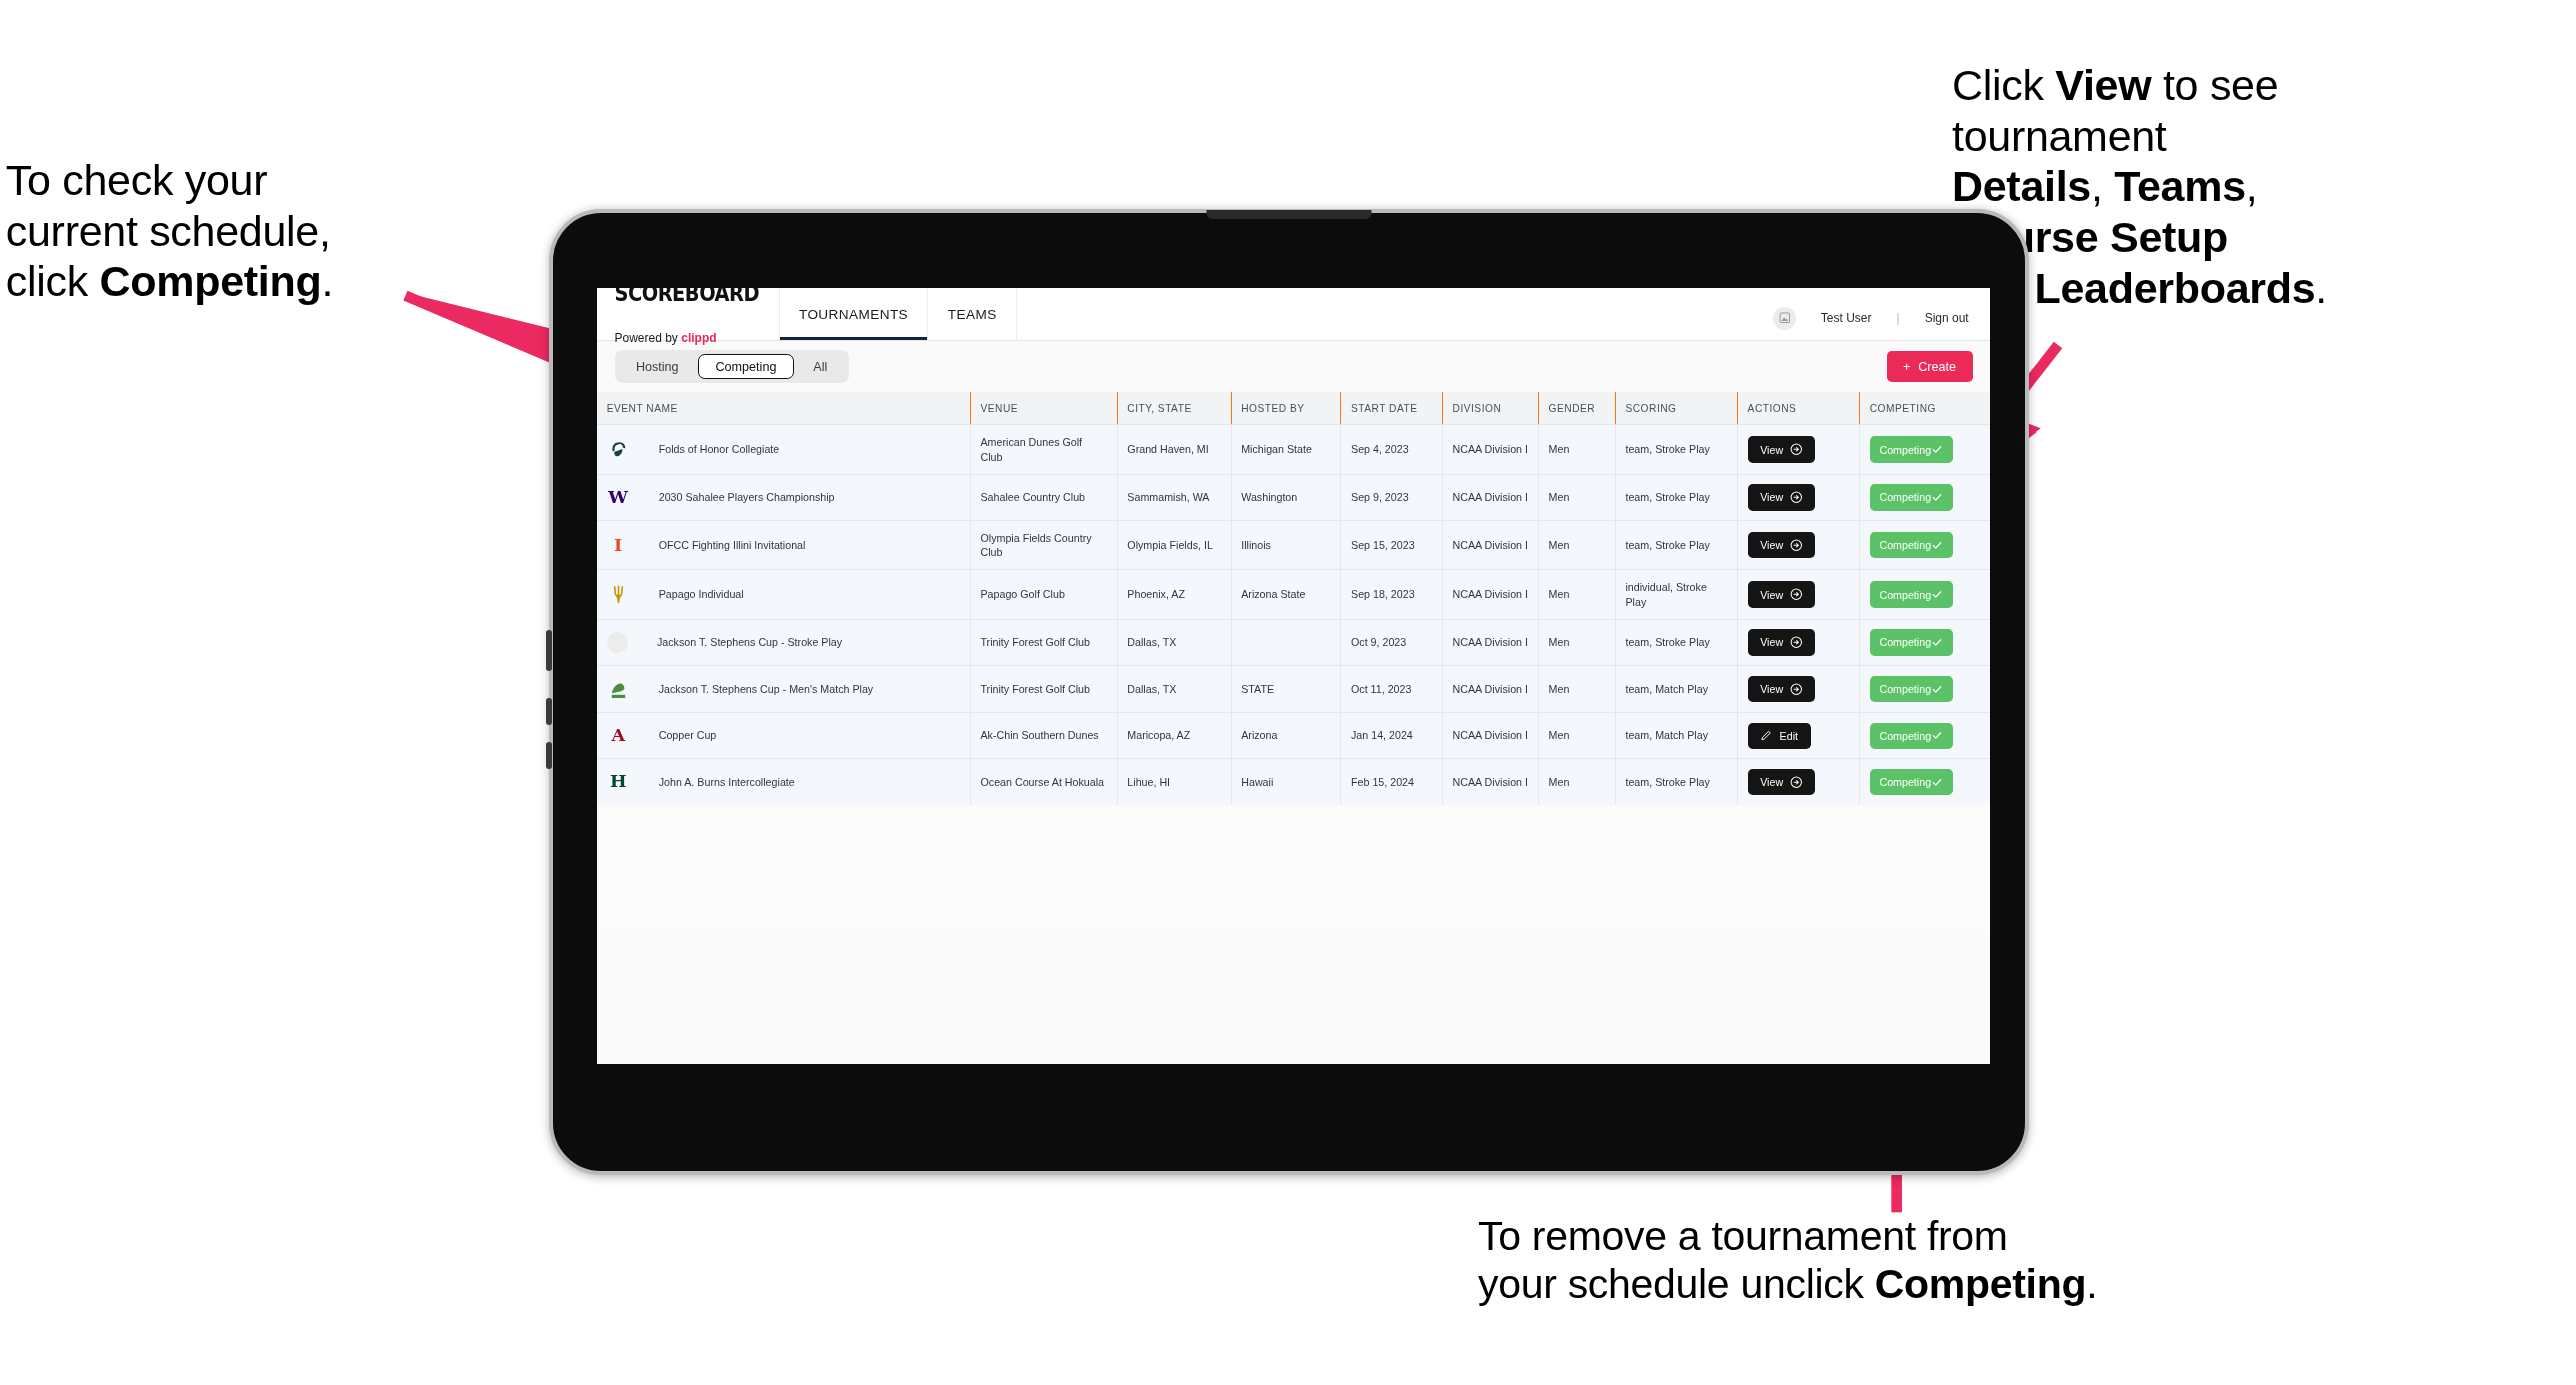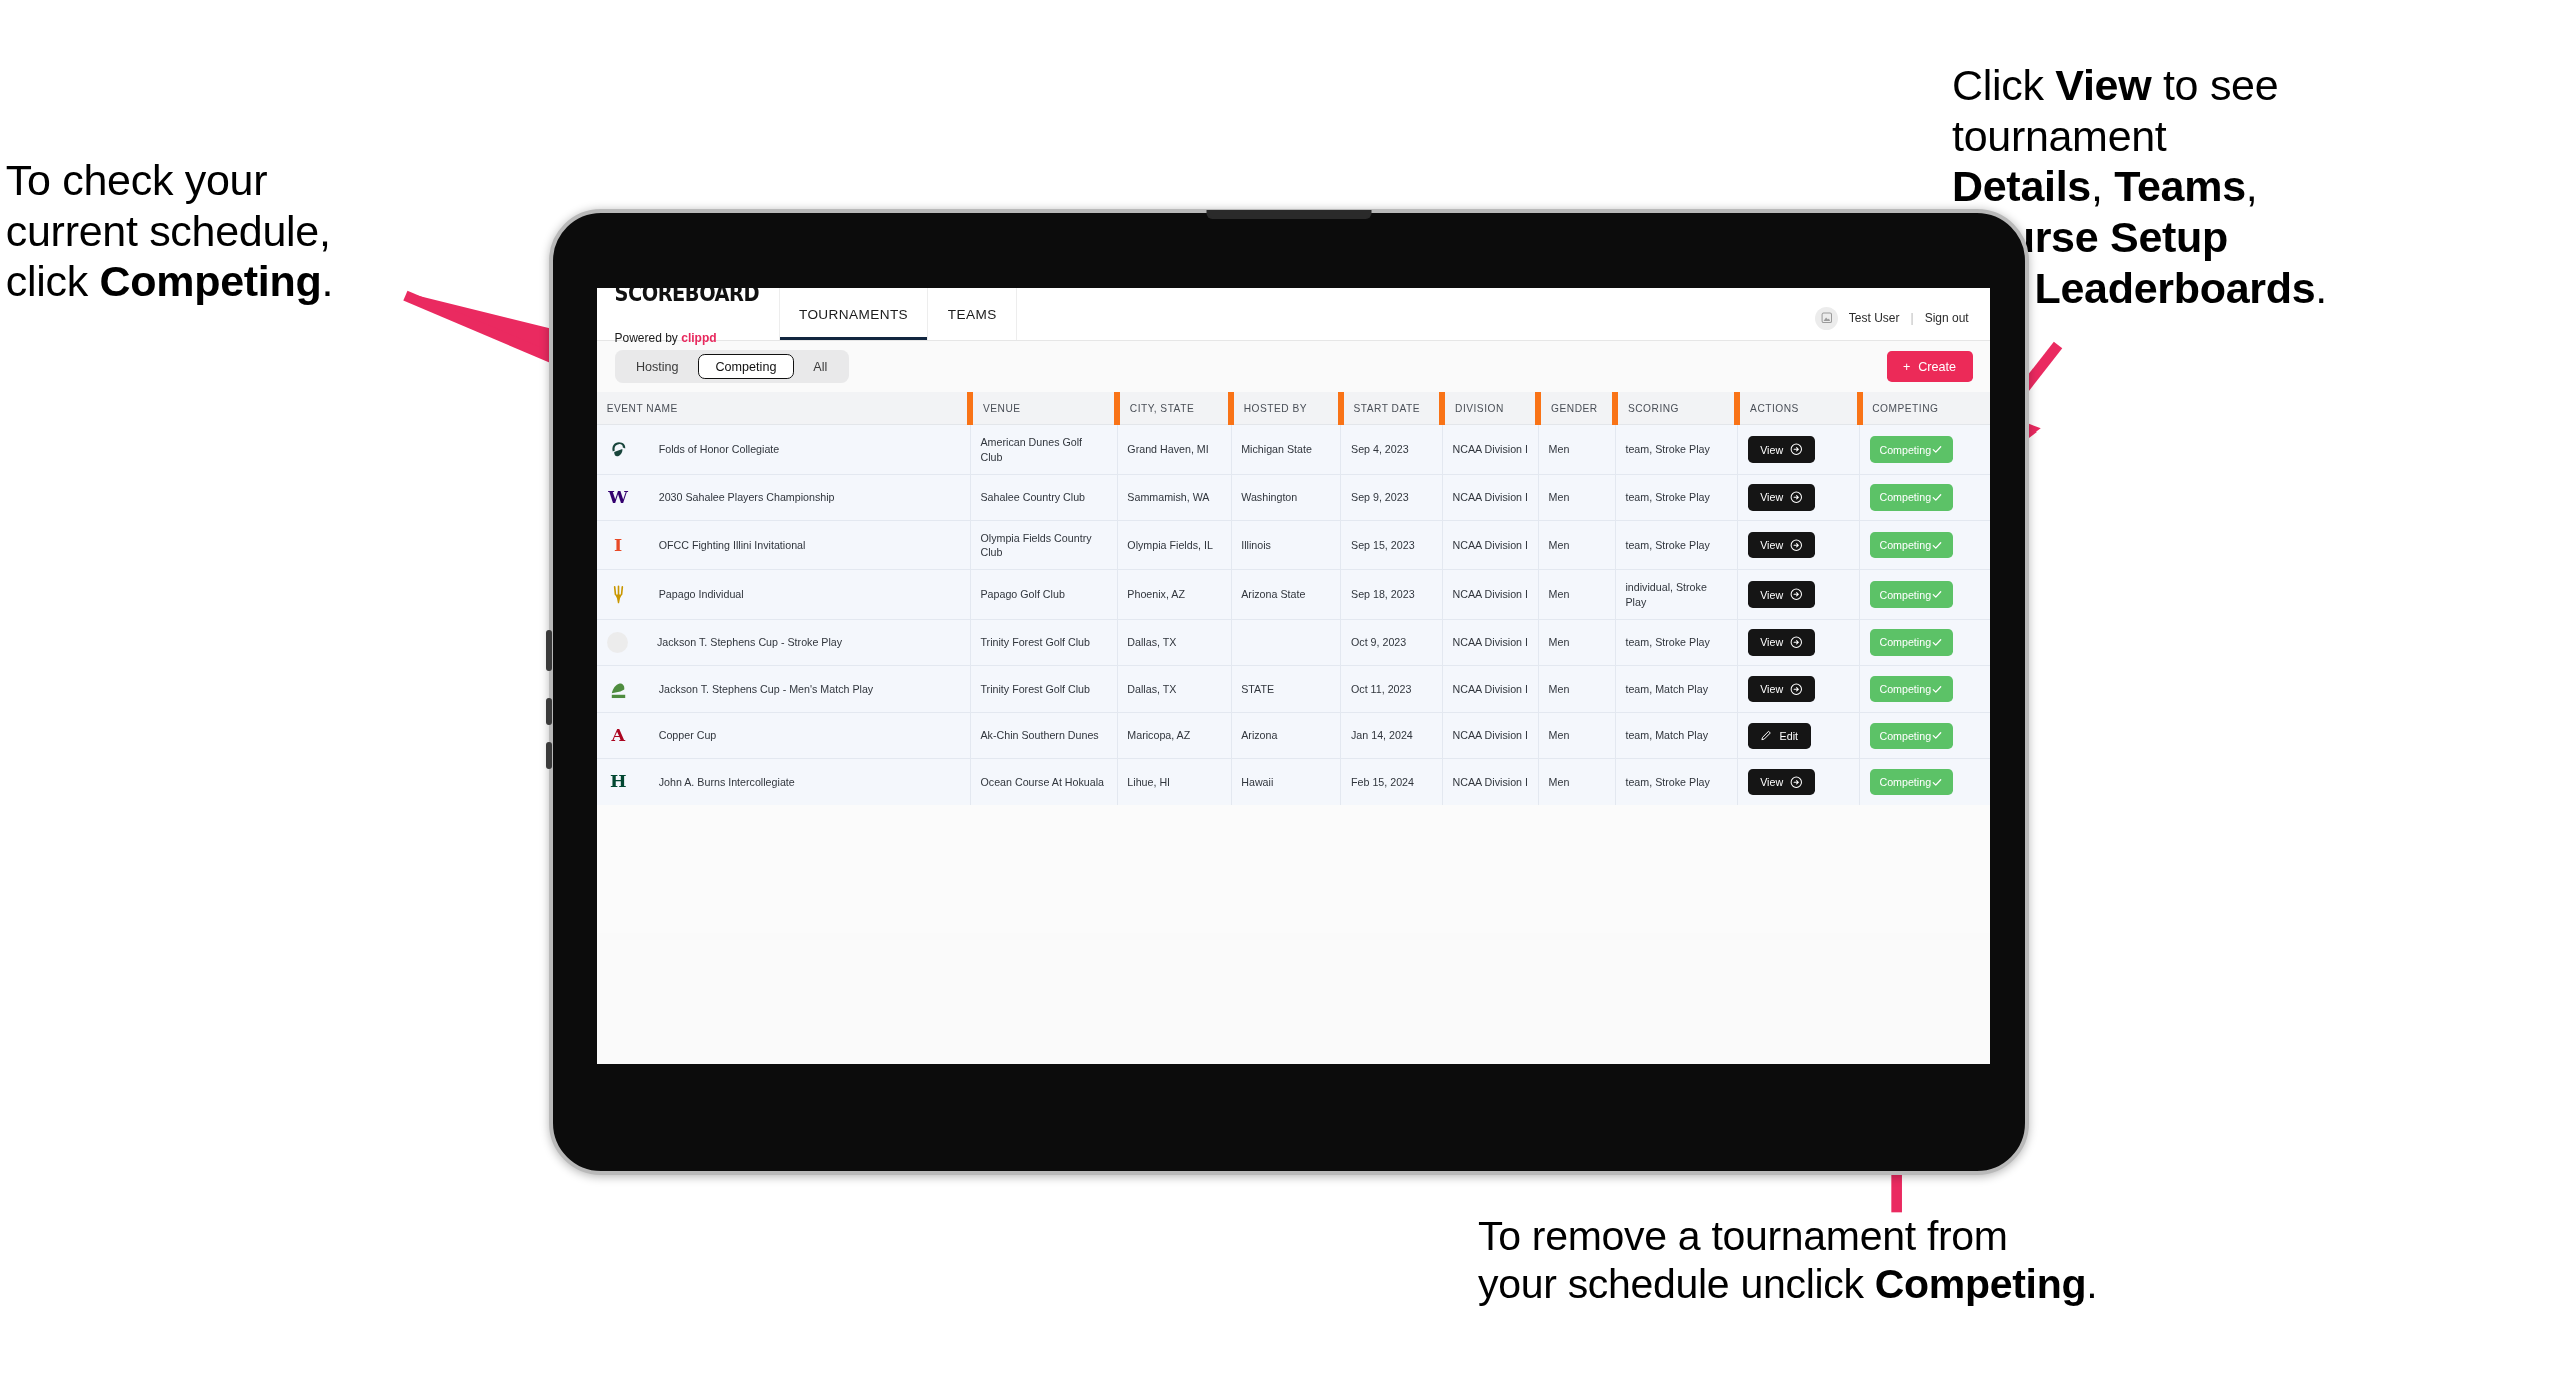--- a/index.html
+++ b/index.html
@@ -127,21 +127,21 @@
     content: "";
     position: absolute;
     left: 0; right: 0; bottom: 0;
     height: 2.9px;
     background: #12263f;
   }
   #nav-spacer { flex: 1; border-left: 1px solid #ededed; }
   #user-area {
     display: flex;
     align-items: center;
-    gap: 11px;
+    gap: 25px;
     padding: 0 21.3px 0 13.6px;
     font-size: 12px;
     color: #2b2b2b;
     margin-top: 8px;
   }
   #avatar {
     width: 23px; height: 23px;
     border-radius: 50%;
     background: #ececec;
     display: flex; align-items: center; justify-content: center;
@@ -198,21 +198,21 @@
   table { width: 100%; border-collapse: collapse; table-layout: fixed; }
   thead th {
     background: #f2f3f5;
     font-size: 10.2px;
     font-weight: 400;
     letter-spacing: 0.5px;
     color: #4a4f57;
     text-align: left;
     padding: 10.7px 9.7px;
     border-bottom: 1px solid #e3e6ea;
-    border-right: 6px solid #f97316;
+    border-right: 1px solid #f97316;
     white-space: nowrap;
   }
   thead th:last-child { border-right: none; }
   tbody td {
     background: #f4f7fc;
     font-size: 10.7px;
     color: #31363d;
     padding: 9.7px;
     border-bottom: 1px solid #e3e8f0;
     border-right: 1px solid #e3e8f0;

